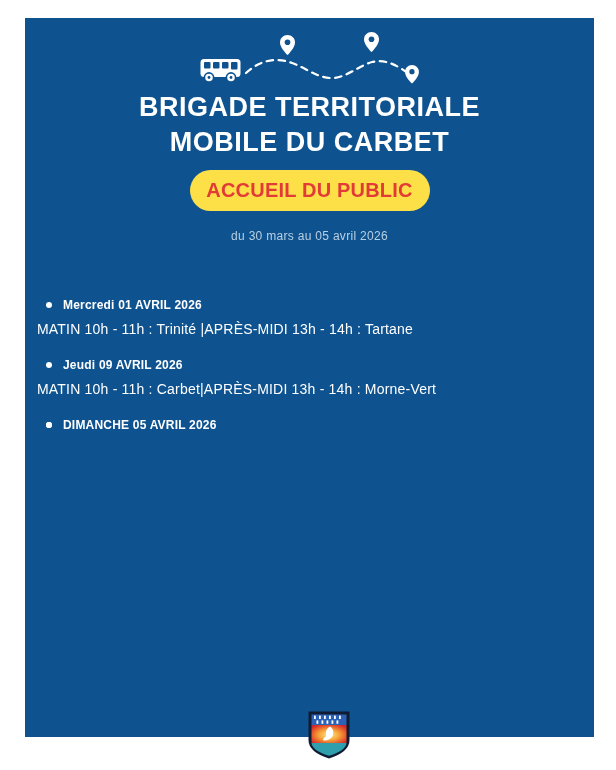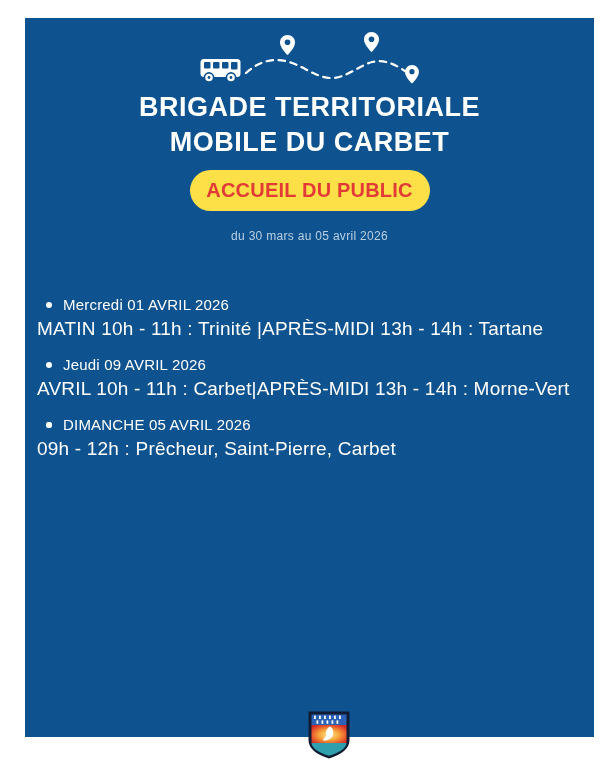--- a/index.html
+++ b/index.html
@@ -33,28 +33,28 @@
   .date-range{
     position:absolute;left:0;top:211px;width:100%;
     text-align:center;color:#b9cfe2;font-size:12px;letter-spacing:.3px;
   }
   
   .schedule{
     position:absolute;left:12px;top:277px;width:548px;color:#ffffff;
   }
   .schedule-item{margin-bottom:16px;}
   .day-row{
-    position:relative;padding-left:26px;font-size:15px;font-weight:400;
+    position:relative;padding-left:26px;font-size:12px;font-weight:700;
     line-height:20px;margin-bottom:4px;letter-spacing:.2px;
   }
   .bullet{
     position:absolute;left:9px;top:7px;width:6px;height:6px;border-radius:50%;
     background:#ffffff;
   }
-  .detail-row{font-size:19px;line-height:20px;letter-spacing:.2px;}
+  .detail-row{font-size:14px;line-height:20px;letter-spacing:.2px;}
   
   .crest{
     position:absolute;left:306px;top:710px;width:46px;height:50px;
   }
 </style>
 </head>
 <body>
 
 <div id="page">
   <div id="panel">
@@ -110,38 +110,37 @@
           <span>Mercredi 01 AVRIL 2026</span>
         </div>
         <div class="detail-row">MATIN 10h - 11h : Trinité |APRÈS-MIDI 13h - 14h : Tartane</div>
       </div>
 
       <div class="schedule-item">
         <div class="day-row">
           <span class="bullet"></span>
           <span>Jeudi 09 AVRIL 2026</span>
         </div>
-        <div class="detail-row">AVRIL 10h - 11h : Carbet|APRÈS-MIDI 13h - 14h : Morne-Vert</div>
+        <div class="detail-row">MATIN 10h - 11h : Carbet|APRÈS-MIDI 13h - 14h : Morne-Vert</div>
       </div>
 
       <div class="schedule-item">
         <div class="day-row">
           <span class="bullet"></span>
         </div>
       </div>
 
       <div class="schedule-item">
       </div>
 
       <div class="schedule-item">
         <div class="day-row">
           <span class="bullet"></span>
           <span>DIMANCHE 05 AVRIL 2026</span>
         </div>
-        <div class="detail-row">09h - 12h  : Prêcheur, Saint-Pierre, Carbet</div>
       </div>
 
     </div>
   </div>
 
   <svg class="crest" viewBox="0 0 46 50">
     <defs>
       <radialGradient id="sunset" cx="50%" cy="55%" r="65%">
         <stop offset="0%" stop-color="#ffe98a"></stop>
         <stop offset="45%" stop-color="#f6a33a"></stop>

